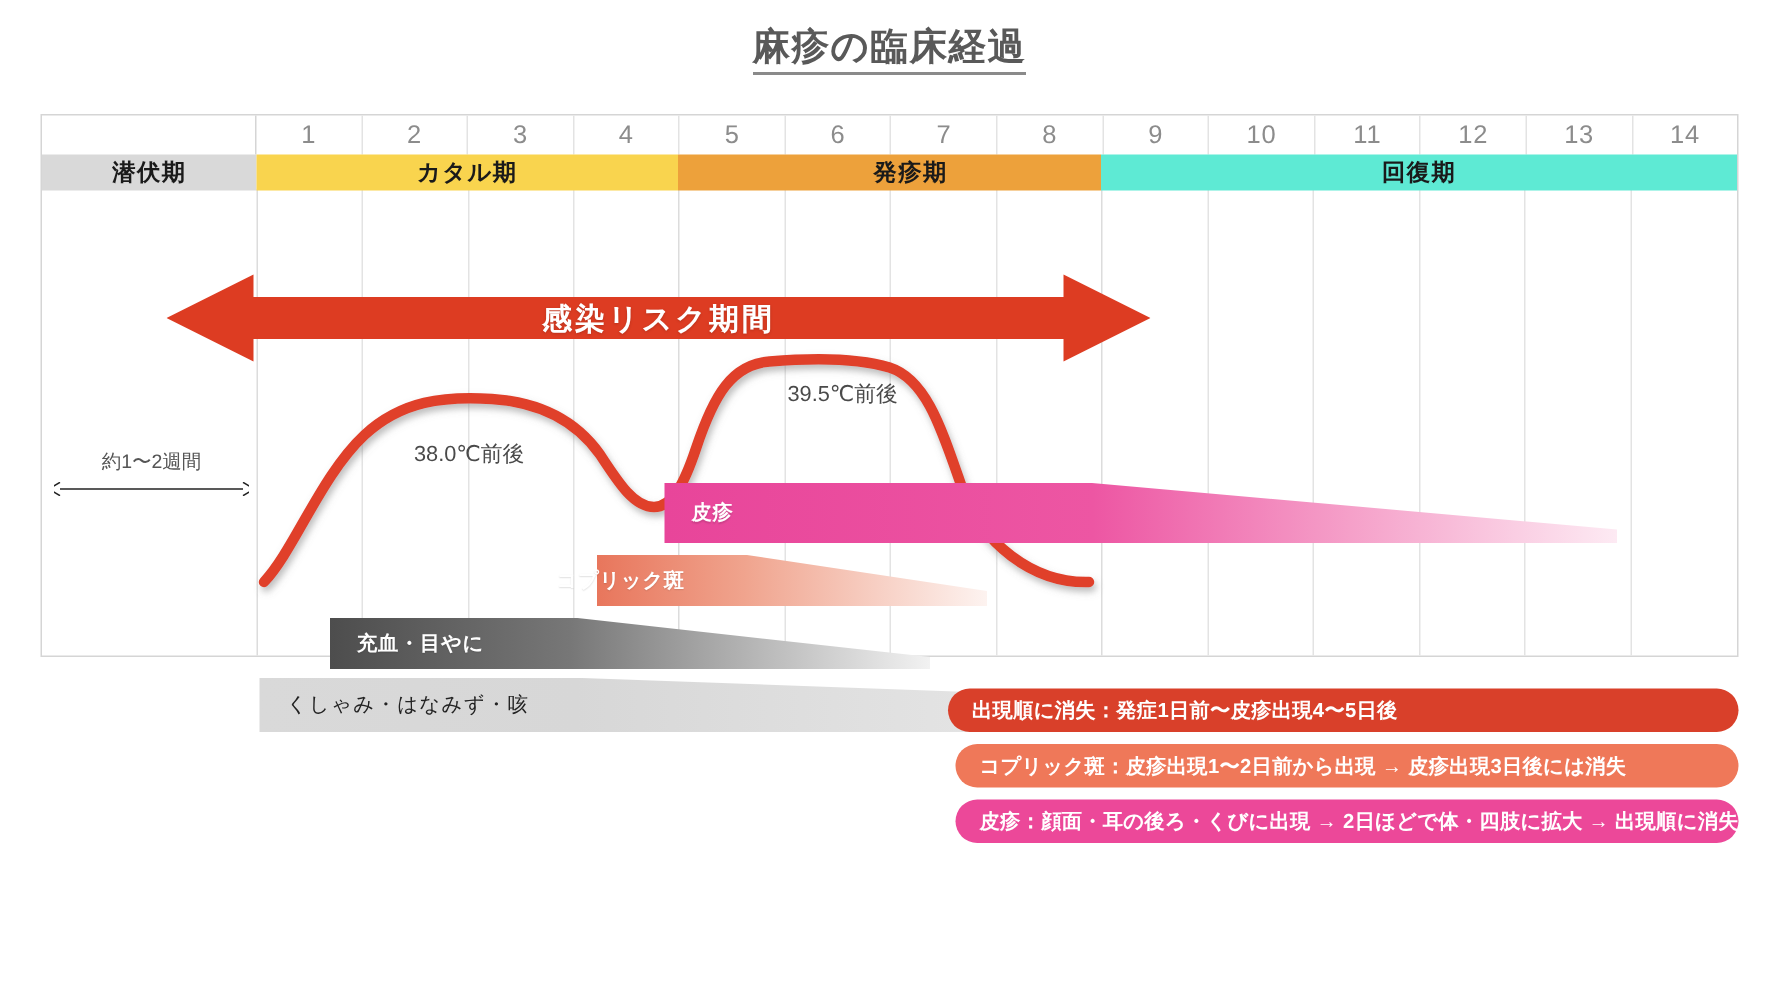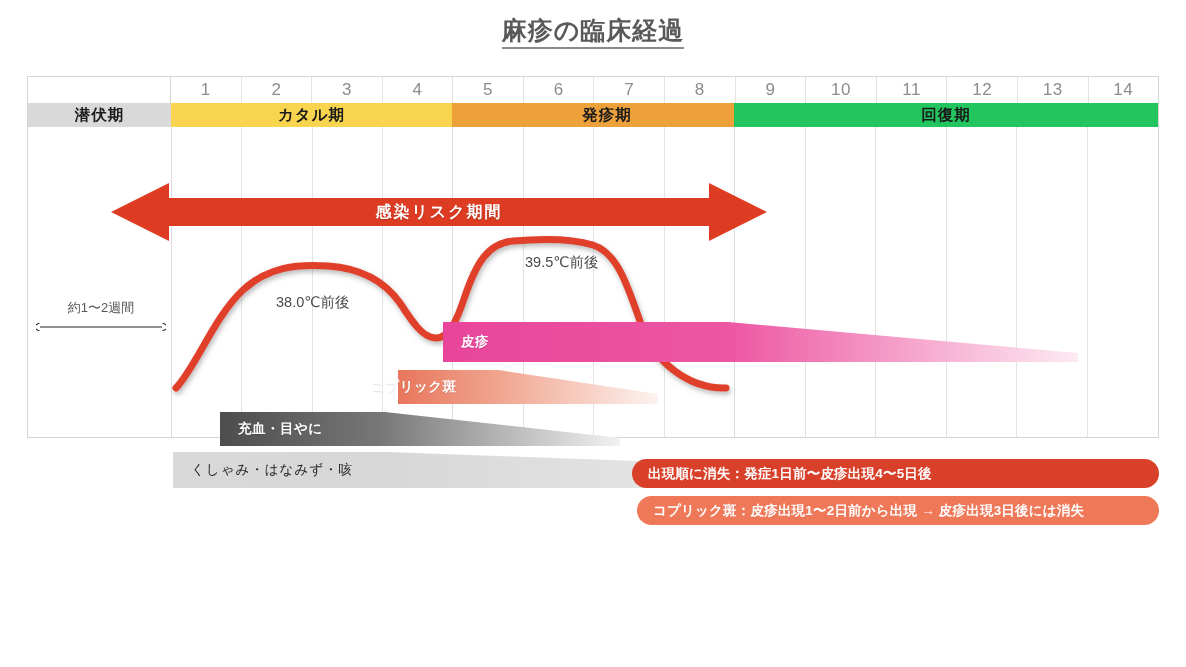--- a/index.html
+++ b/index.html
@@ -135,21 +135,21 @@
   }
   #infection-arrow .ia-text {
     position: absolute;
     left: 0; top: 0;
     width: 100%;
     height: 100%;
     display: flex;
     align-items: center;
     justify-content: center;
     color: #fff;
-    font-size: 16px;
+    font-size: 20px;
     font-weight: 700;
     letter-spacing: 2px;
     text-shadow: 0 1px 2px rgba(0,0,0,.18);
   }
 
   
   #fever-curve {
     position: absolute;
     left: 0; top: 0;
     width: 100%;
@@ -253,21 +253,21 @@
     <div class="day-cell">11</div>
     <div class="day-cell">12</div>
     <div class="day-cell">13</div>
     <div class="day-cell">14</div>
   </div>
 
   <div id="phase-row">
     <div class="phase-cell" style="width:143px;flex:0 0 auto;background:#d9d9d9;">潜伏期</div>
     <div class="phase-cell" style="width:281px;flex:0 0 auto;background:#f9d44e;">カタル期</div>
     <div class="phase-cell" style="width:282px;flex:0 0 auto;background:#eda13b;padding-left:28px;">発疹期</div>
-    <div class="phase-cell" style="flex:1 1 auto;background:#22c55e;">回復期</div>
+    <div class="phase-cell" style="flex:1 1 auto;background:#5eead4;">回復期</div>
   </div>
 
   <div id="plot-body">
 
     <div id="incubation-measure">
       <div class="im-label">約1〜2週間</div>
       <svg width="130" height="12" viewBox="0 0 130 12">
         <defs>
           <marker id="arrL" markerWidth="8" markerHeight="8" refX="7" refY="4" orient="auto">
             <path d="M7,0 L0,4 L7,8" fill="none" stroke="#222" stroke-width="1"></path>
@@ -364,13 +364,14 @@
       </svg>
       <div class="band-label light">皮疹</div>
     </div>
 
   </div>
 </div>
 
 <div id="legend">
   <div class="legend-pill" id="legend-pill-1" style="background:#d9402a;width:527px;">出現順に消失：発症1日前〜皮疹出現4〜5日後</div>
   <div class="legend-pill" id="legend-pill-2" style="background:#ef7859;">コプリック斑：皮疹出現1〜2日前から出現 → 皮疹出現3日後には消失</div>
+  <div class="legend-pill" id="legend-pill-3" style="background:#ec4899;">皮疹：顔面・耳の後ろ・くびに出現 → 2日ほどで体・四肢に拡大 → 出現順に消失</div>
 </div>
 
 </body></html>

